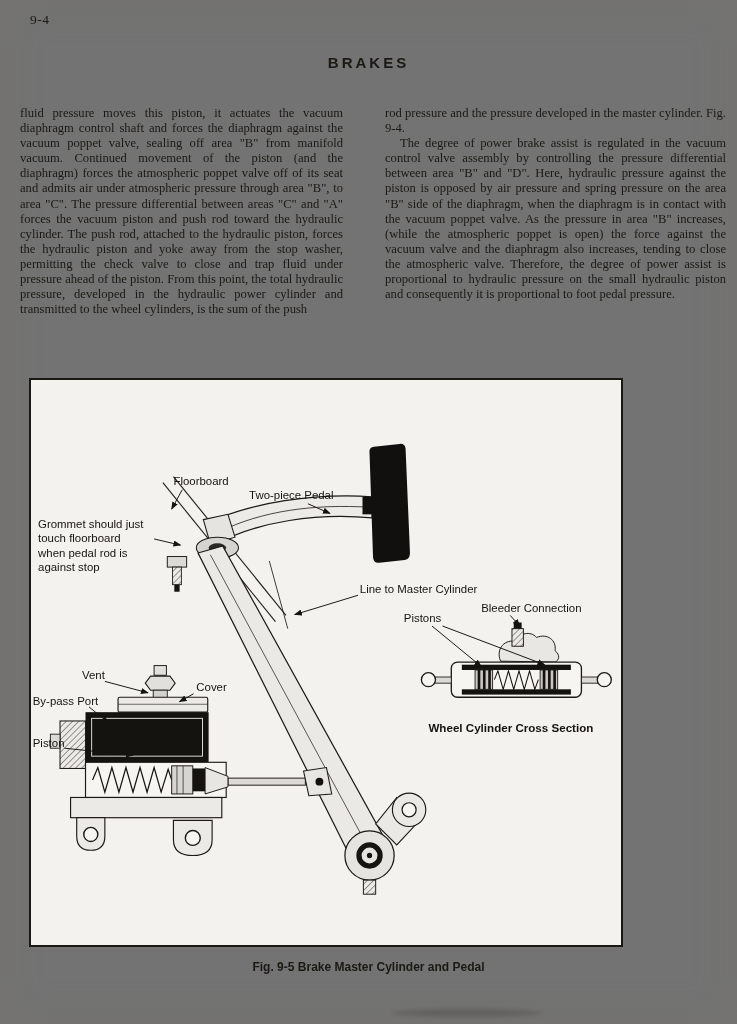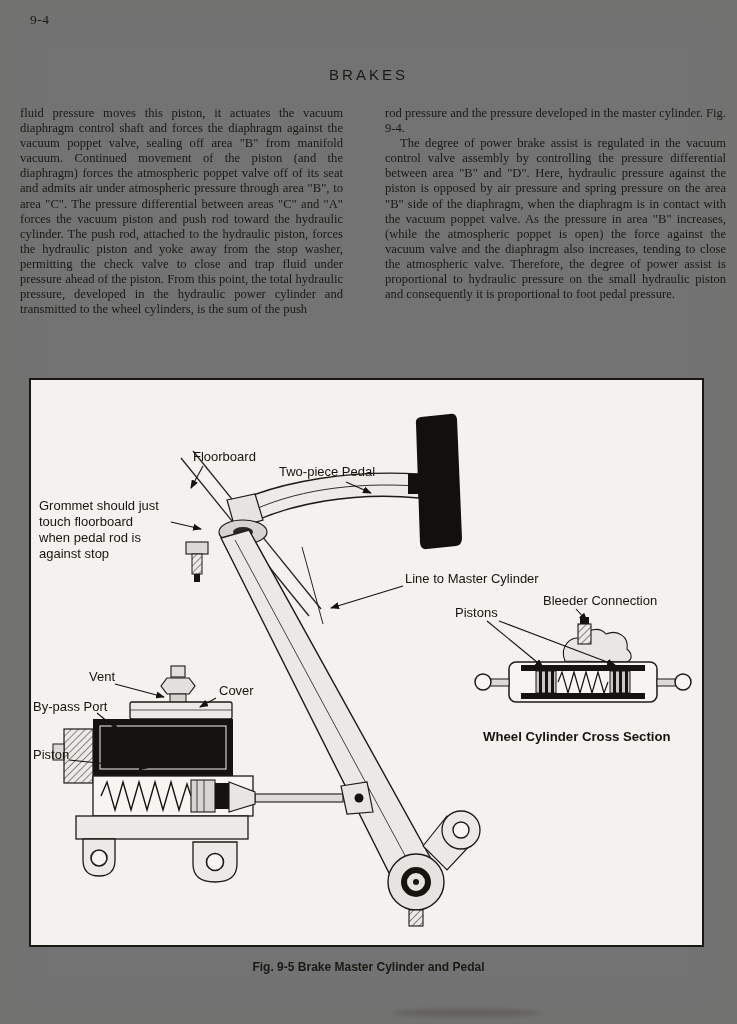--- a/index.html
+++ b/index.html
@@ -5,30 +5,30 @@
   html,body{margin:0;padding:0;background:#d8d6d1;}
   .page{
     position:relative;width:737px;height:1024px;margin:0 auto;
     background:#737373;overflow:hidden;
     font-family:"Liberation Serif",serif;color:#1b1914;
     box-shadow:inset 0 0 40px rgba(120,115,105,.25);
   }
   .page-number{position:absolute;top:12px;left:30px;font-size:13.5px;letter-spacing:.5px;}
   .section-title{
     position:absolute;top:54px;left:0;width:100%;text-align:center;
-    font-family:"Liberation Sans",sans-serif;font-weight:normal;
-    font-size:15px;letter-spacing:3px;margin-top:12px;
+    font-family:"Liberation Sans",sans-serif;font-weight:bold;
+    font-size:15px;letter-spacing:3px;
   }
   .col{position:absolute;top:106px;}
   .col-left{left:20px;width:323px;}
   .col-right{left:385px;width:341px;}
   .col p{margin:0;font-size:12.6px;line-height:15.1px;text-align:justify;}
   .col-right p.indent{text-indent:15px;}
   .figure-box{
-    position:absolute;left:29px;top:378px;width:675px;height:569px;
+    position:absolute;left:29px;top:378px;width:594px;height:569px;
     border:2px solid #1a1813;background:#f4f2ee;box-sizing:border-box;
   }
   .figure-box svg{width:100%;height:100%;display:block;}
   svg text{font-family:"Liberation Sans",sans-serif;font-size:13px;fill:#16140f;}
   svg text.bold-label{font-weight:bold;font-size:13.2px;}
   .figure-caption{
     position:absolute;top:960px;left:0;width:100%;text-align:center;
     font-family:"Liberation Sans",sans-serif;font-weight:bold;font-size:12px;
   }
   .scan-smudge{

